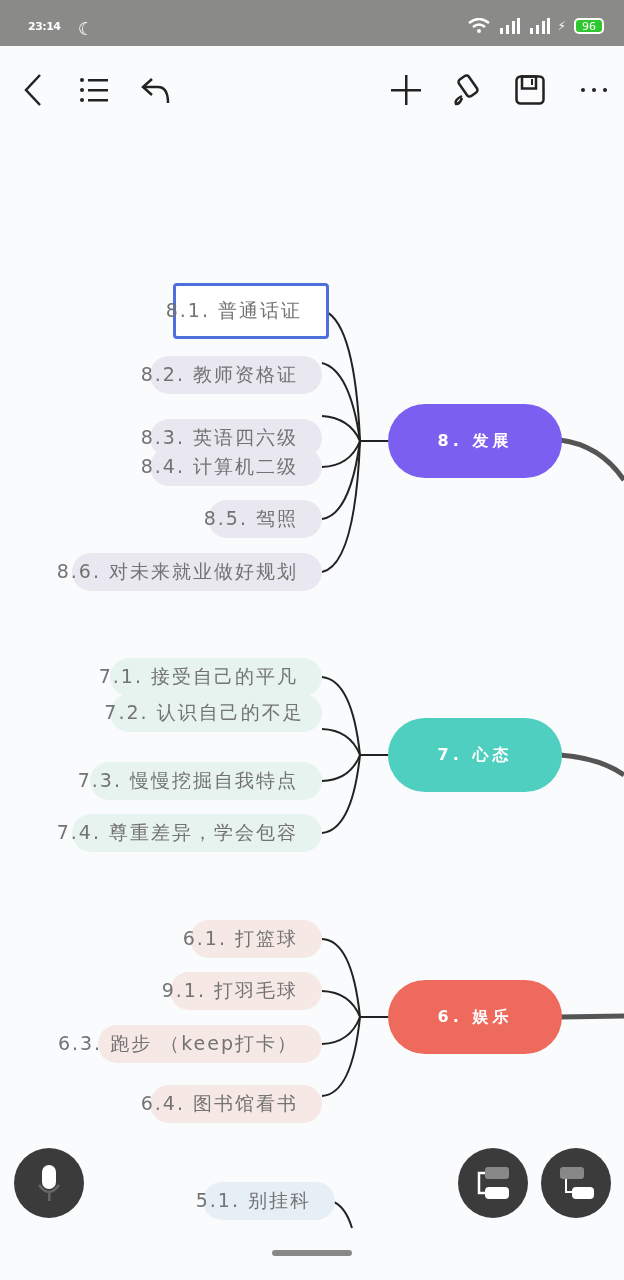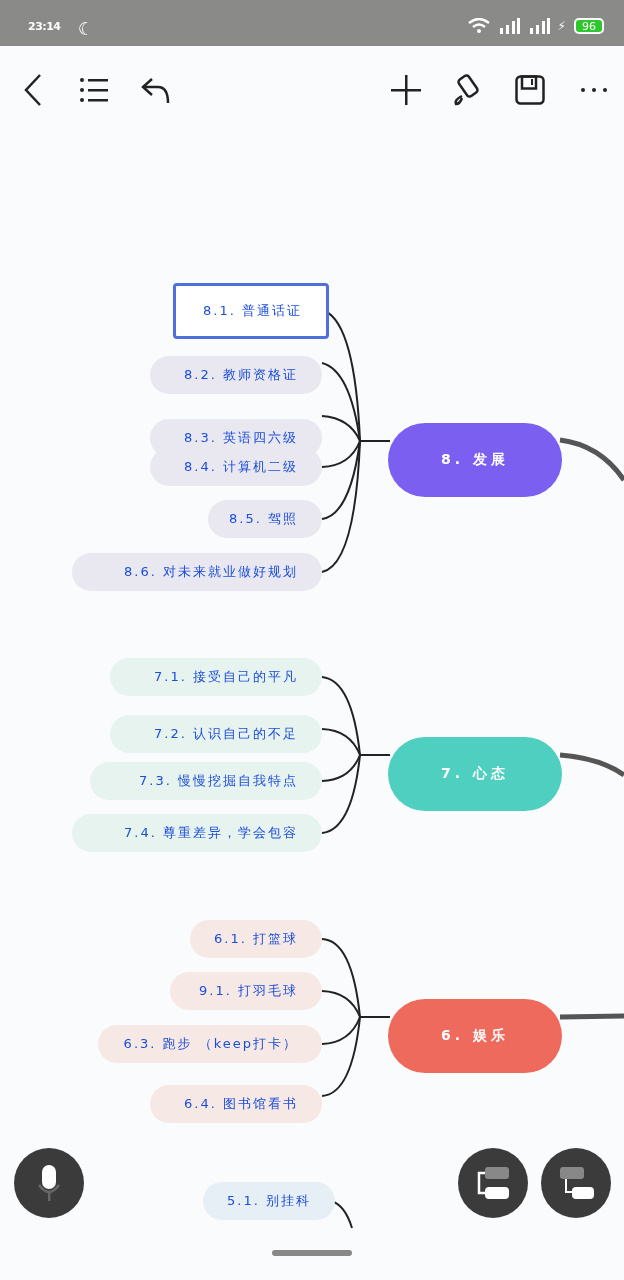--- a/index.html
+++ b/index.html
@@ -5,27 +5,27 @@
   * { box-sizing: border-box; margin: 0; padding: 0; }
   html, body { width: 624px; height: 1280px; overflow: hidden; background: #fafbfc; font-family: "DejaVu Sans", sans-serif; }
   .statusbar { position: absolute; left: 0; top: 0; width: 624px; height: 46px; background: #8a8a88; color: #fff; }
   .sb-time { position: absolute; left: 28px; top: 20px; font-size: 11px; font-weight: bold; letter-spacing: -0.5px; }
   .sb-moon { position: absolute; left: 78px; top: 18px; font-size: 18px; }
   .sb-right { position: absolute; right: 20px; top: 18px; display: flex; align-items: center; gap: 8px; }
   .battery { width: 30px; height: 16px; border: 2px solid #fff; border-radius: 5px; background: #2ec82e; font-size: 11px; display: flex; align-items: center; justify-content: center; }
   .toolbar { position: absolute; left: 0; top: 46px; width: 624px; height: 90px; }
   .tb-btn { position: absolute; top: 24px; width: 40px; height: 40px; display: flex; align-items: center; justify-content: center; cursor: pointer; }
   svg.links { position: absolute; left: 0; top: 0; width: 624px; height: 1280px; }
-  .node { position: absolute; height: 38px; border-radius: 19px; display: flex; align-items: center; justify-content: flex-end; padding-right: 24px; font-size: 13px; color: #1d4ed8; letter-spacing: 2px; white-space: nowrap; }
+  .node { position: absolute; height: 38px; border-radius: 19px; display: flex; align-items: center; justify-content: flex-end; padding-right: 24px; font-size: 19px; color: #737373; letter-spacing: 2px; white-space: nowrap; }
   .n8 { background: #e9e8f1; }
   .n7 { background: #e6f3ef; }
   .n6 { background: #f6e9e5; }
   .n5 { background: #e6eef6; }
   .selected { background: #fff; border: 3px solid #4f6fdc; border-radius: 4px; }
-  .topic { position: absolute; width: 174px; height: 74px; border-radius: 37px; display: flex; align-items: center; justify-content: center; color: #fff; font-size: 14px; font-weight: bold; letter-spacing: 4px; margin-top: 19px; }
+  .topic { position: absolute; width: 174px; height: 74px; border-radius: 37px; display: flex; align-items: center; justify-content: center; color: #fff; font-size: 16px; font-weight: bold; letter-spacing: 4px; }
   .fab { position: absolute; width: 70px; height: 70px; border-radius: 50%; background: #3b3b3b; display: flex; align-items: center; justify-content: center; cursor: pointer; }
   .homebar { position: absolute; left: 272px; top: 1250px; width: 80px; height: 6px; border-radius: 3px; background: #888; }
 </style>
 </head>
 <body>
 
 <div class="statusbar">
   <span class="sb-time">23:14</span>
   <span class="sb-moon">☾</span>
   <div class="sb-right">
@@ -150,21 +150,21 @@
 <div class="node n8" style="left:72px;top:553px;width:250px;">
     <span>8.6. 对未来就业做好规划</span>
   </div>
 <div class="topic" style="left:388px;top:404px;background:#7b5ff0;">
     <span>8. 发展</span>
   </div>
 
 <div class="node n7" style="left:110px;top:658px;width:212px;">
     <span>7.1. 接受自己的平凡</span>
   </div>
-<div class="node n7" style="left:110px;top:715px;width:212px;">
+<div class="node n7" style="left:110px;top:694px;width:212px;justify-content:center;">
     <span>7.2. 认识自己的不足</span>
   </div>
 <div class="node n7" style="left:90px;top:762px;width:232px;">
     <span>7.3. 慢慢挖掘自我特点</span>
   </div>
 <div class="node n7" style="left:72px;top:814px;width:250px;">
     <span>7.4. 尊重差异，学会包容</span>
   </div>
 <div class="topic" style="left:388px;top:718px;background:#4ecfbf;">
     <span>7. 心态</span>

